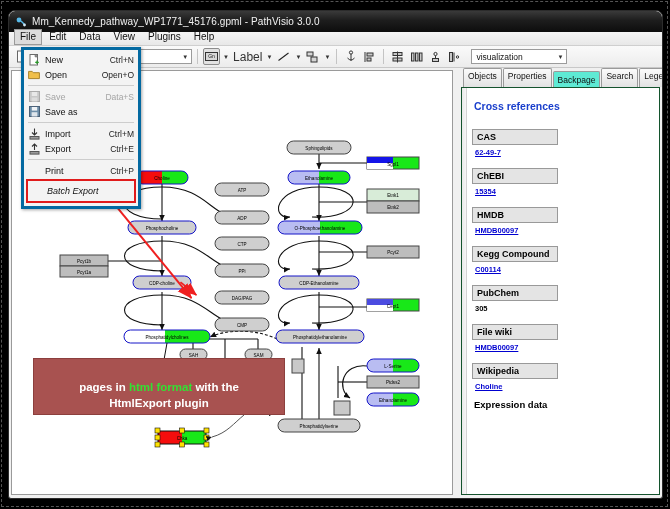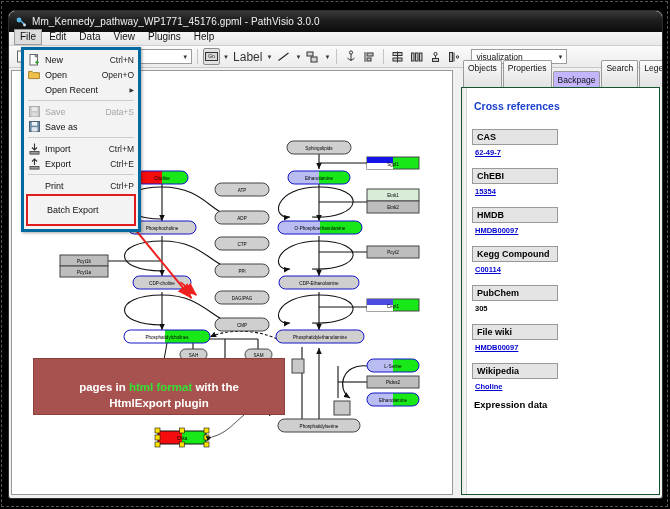--- a/index.html
+++ b/index.html
@@ -152,28 +152,28 @@
     display: flex; align-items: flex-end;
     height: 17px;
     padding-left: 8px;
     font-size: 8.5px;
     background: #f0f0f0;
   }
   .tab {
     border: 1px solid #9a9a9a;
     border-bottom: none;
     background: linear-gradient(to bottom,#fbfbfb,#e2e2e2);
-    padding: 2px 4px 14px 4px;
+    padding: 2px 4px 6px 4px;
     margin-right: 1px;
     border-radius: 2px 2px 0 0;
     color: #111;
     line-height: 10px;
   }
   .tab.active {
-    background: #c4b5fd;
+    background: #5eead4;
     padding: 3px 4px 3px 4px;
     font-weight: normal;
     position: relative; top: 1px;
   }
   #panel-body {
     flex: 1 1 auto;
     background: #ffffff;
     border: 1px solid #14532d;
     margin-left: 6px;
     padding: 10px 0 0 10px;
@@ -239,23 +239,24 @@
     flex: 0 0 auto;
   }
   #file-menu .mi .lbl { flex: 1 1 auto; padding-left: 3px; }
   #file-menu .mi .acc { font-size: 8.5px; color: #222; padding-left: 6px; }
   #file-menu .mi.disabled .lbl,
   #file-menu .mi.disabled .acc { color: #a5a5a5; }
   #file-menu .mi .submark { font-size: 6px; color: #333; }
   #file-menu .sep { height: 1px; background: #cdcdcd; margin: 3px 4px; }
   #file-menu .mi.boxed {
     border: 2px solid #e01b1b;
-    height: 32px;
+    height: 24px;
     margin: 1px 2px 0 2px;
     padding-left: 1px;
+    font-style: italic;
   }
   #file-menu .mi.boxed .lbl { padding-left: 18px; }
 
   
   #callout {
     position: absolute;
     left: 21px; top: 287px;
     width: 252px; height: 57px;
     background: #a85250;
     border: 1px solid #8c3f3d;
@@ -714,25 +715,20 @@
       </div>
       <div class="mi">
         <span class="gi">
           <svg width="12" height="10" viewBox="0 0 12 10">
               <path d="M0.6 1.4 h3.6 l1.1 1.3 H11.4 V8.6 H0.6 Z" fill="#f0bf4a" stroke="#a9832a"></path>
             </svg>
         </span>
         <span class="lbl">Open</span>
         <span class="acc">Open+O</span>
       </div>
-      <div class="mi">
-        <span class="gi"></span>
-        <span class="lbl">Open Recent</span>
-        <span class="submark">▶</span>
-      </div>
       <div class="sep"></div>
       <div class="mi disabled">
         <span class="gi">
           <svg width="11" height="11" viewBox="0 0 11 11">
               <rect x="0.5" y="0.5" width="10" height="10" fill="#c8c8c8" stroke="#aaa"></rect>
               <rect x="2.8" y="1" width="5.4" height="4" fill="#e8e8e8"></rect>
               <rect x="2.6" y="6.5" width="5.8" height="4" fill="#dcdcdc"></rect>
             </svg>
         </span>
         <span class="lbl">Save</span>

